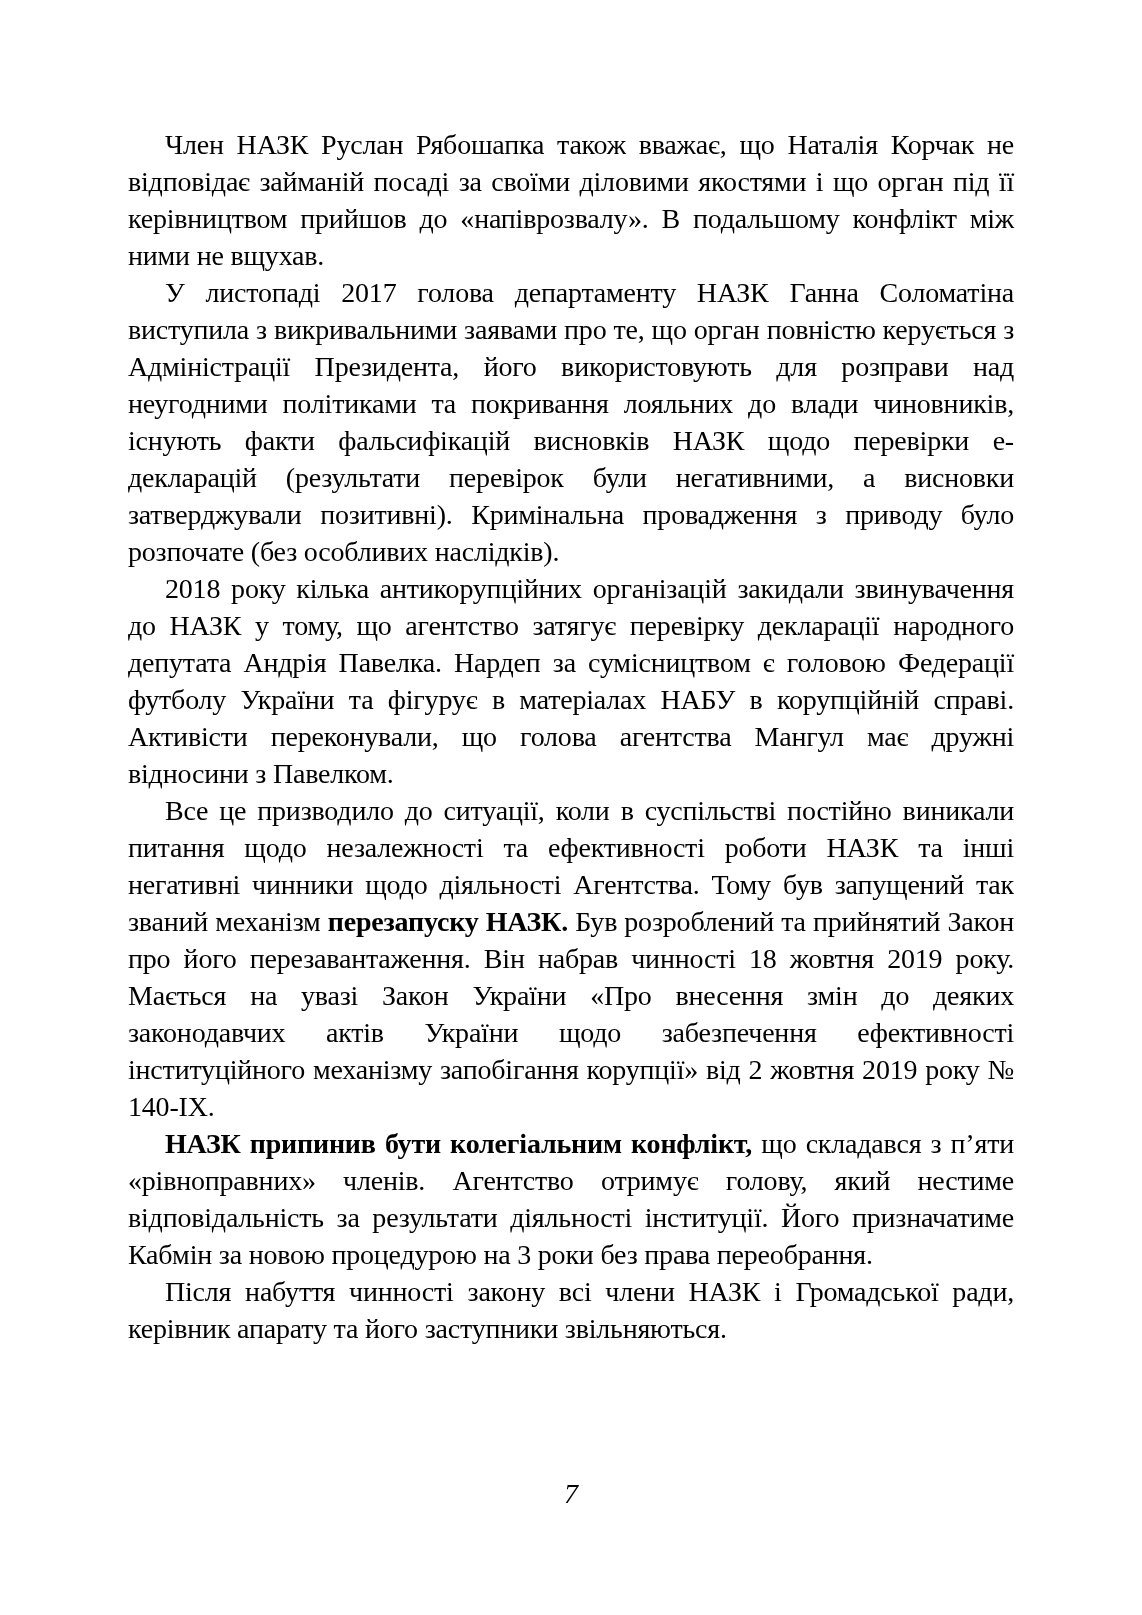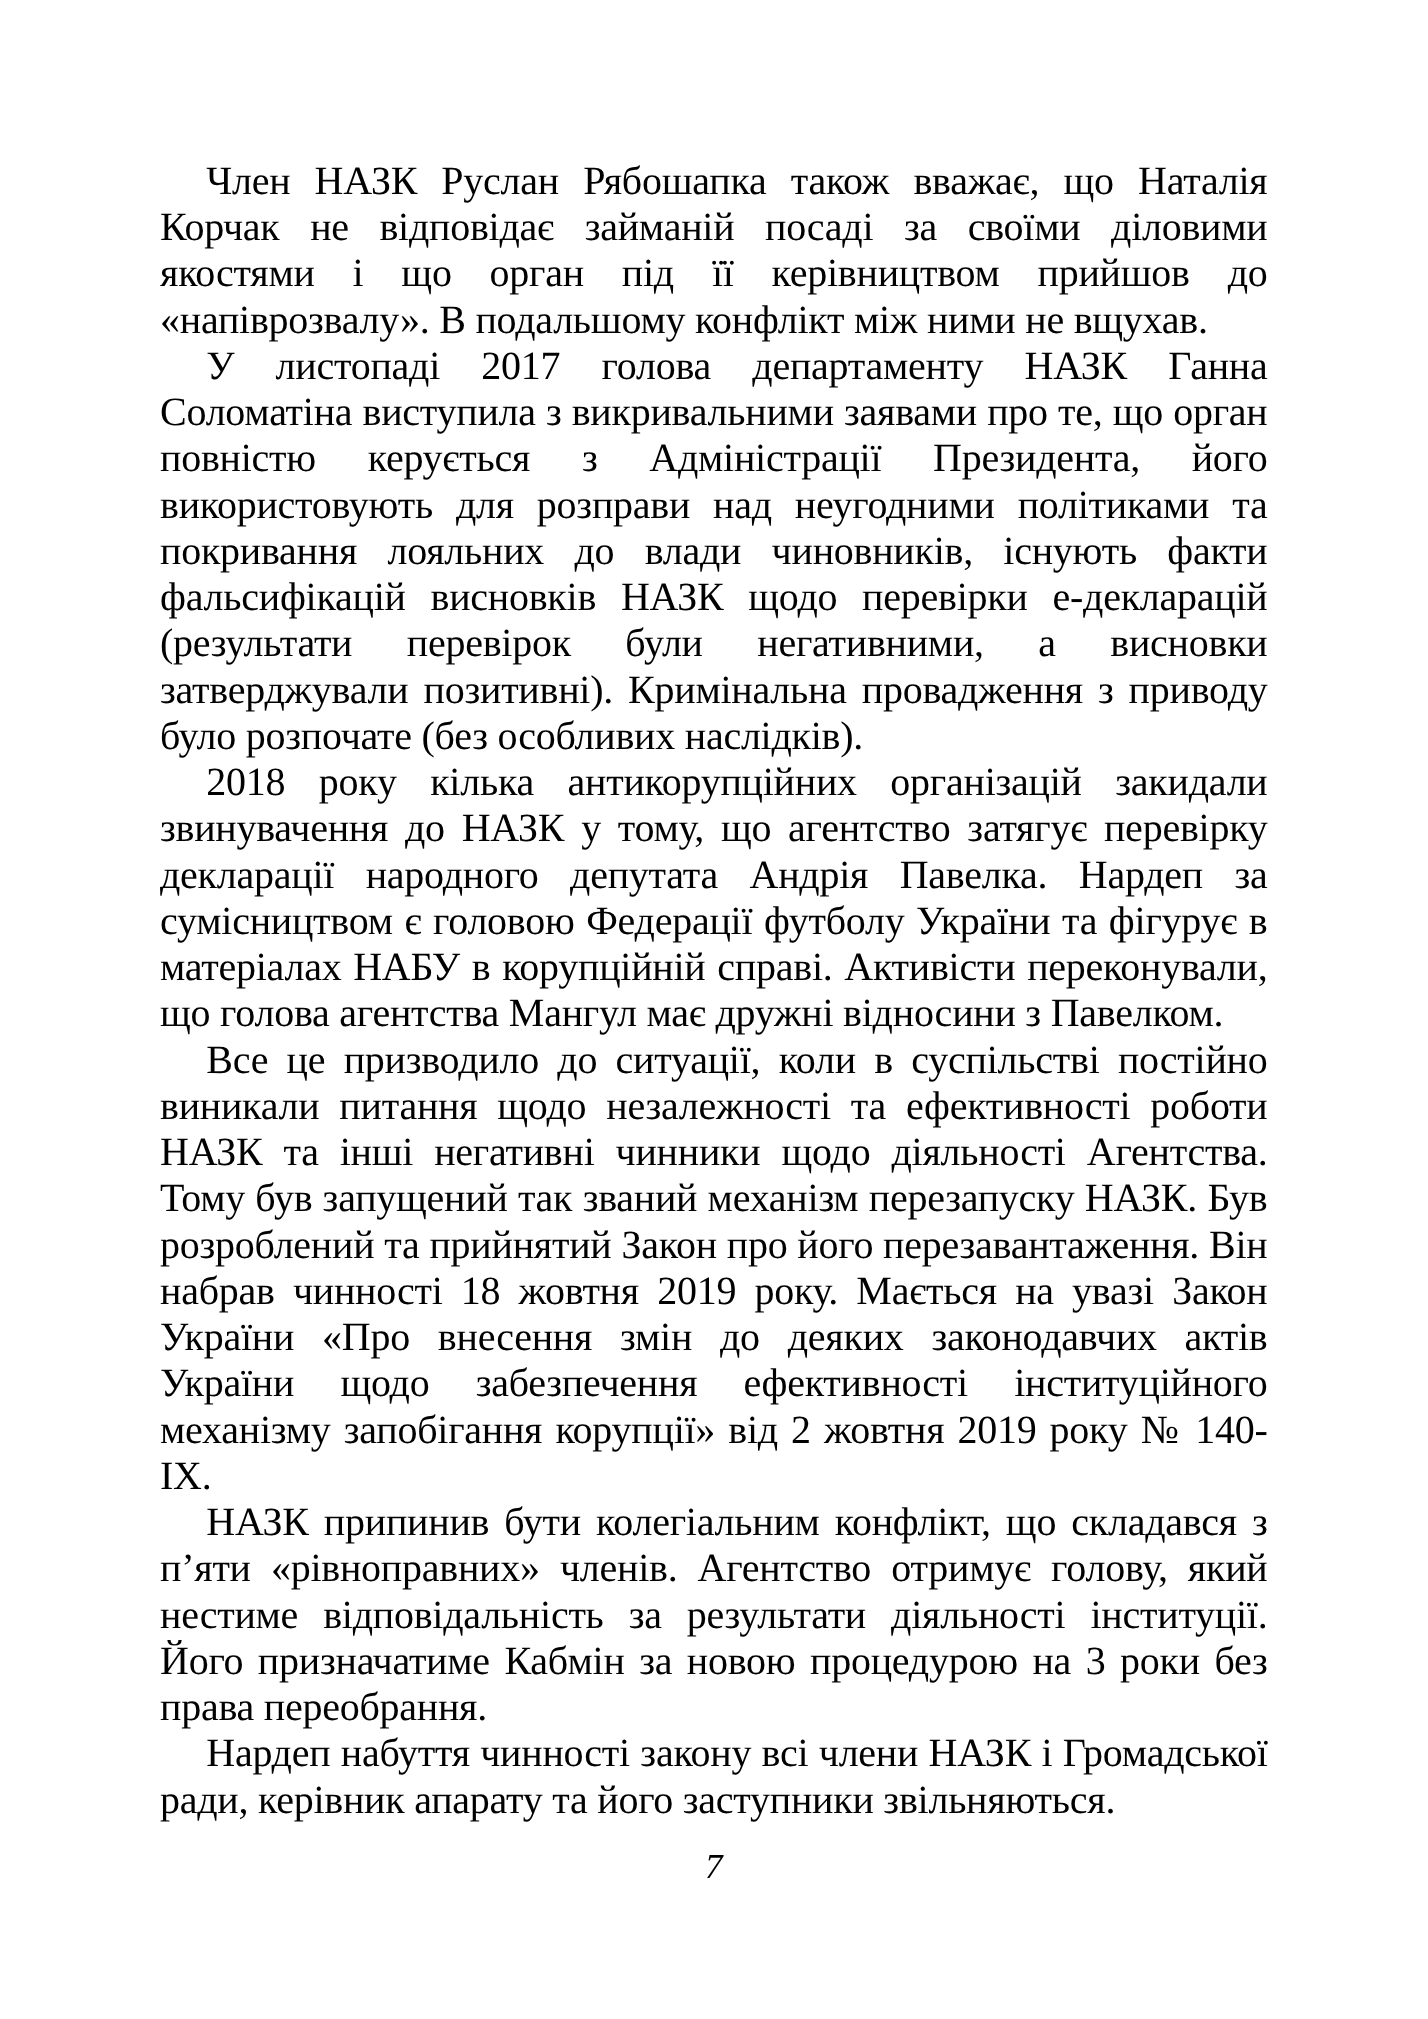--- a/index.html
+++ b/index.html
@@ -18,28 +18,28 @@
     inset: 0;
   }
   .text-block {
     position: absolute;
     left: 128px;
     top: 126px;
     width: 886px;
   }
   .para {
     margin: 0;
-    font-size: 32px;
+    font-size: 28px;
     line-height: 37px;
     text-align: justify;
     text-indent: 37px;
     letter-spacing: -0.2px;
   }
   .run.bold {
-    font-weight: normal;
+    font-weight: bold;
   }
   .page-number {
     position: absolute;
     top: 1478px;
     left: 0;
     width: 100%;
     text-align: center;
     font-size: 28px;
     font-style: italic;
   }
@@ -47,16 +47,16 @@
 </head>
 <body style="background: rgb(255, 255, 255); color: rgb(0, 0, 0);">
 
 <div class="page">
   <div class="text-block" id="text-block">
       <p class="para"><span class="run">Член НАЗК Руслан Рябошапка також вважає, що Наталія Корчак не відповідає займаній посаді за своїми діловими якостями і що орган під її керівництвом прийшов до «напіврозвалу». В подальшому конфлікт між ними не вщухав.</span></p>
       <p class="para"><span class="run">У листопаді 2017 голова департаменту НАЗК Ганна Соломатіна виступила з викривальними заявами про те, що орган повністю керується з Адміністрації Президента, його використовують для розправи над неугодними політиками та покривання лояльних до влади чиновників, існують факти фальсифікацій висновків НАЗК щодо перевірки е-декларацій (результати перевірок були негативними, а висновки затверджували позитивні). Кримінальна провадження з приводу було розпочате (без особливих наслідків).</span></p>
       <p class="para"><span class="run">2018 року кілька антикорупційних організацій закидали звинувачення до НАЗК у тому, що агентство затягує перевірку декларації народного депутата Андрія Павелка. Нардеп за сумісництвом є головою Федерації футболу України та фігурує в матеріалах НАБУ в корупційній справі. Активісти переконували, що голова агентства Мангул має дружні відносини з Павелком.</span></p>
       <p class="para"><span class="run">Все це призводило до ситуації, коли в суспільстві постійно виникали питання щодо незалежності та ефективності роботи НАЗК та інші негативні чинники щодо діяльності Агентства.  Тому був запущений так званий механізм </span><span class="run bold">перезапуску НАЗК.</span><span class="run"> Був розроблений та прийнятий Закон про його перезавантаження. Він набрав чинності 18 жовтня 2019 року. Мається на увазі Закон України «Про внесення змін до деяких законодавчих актів України щодо забезпечення ефективності інституційного механізму запобігання корупції» від 2 жовтня 2019 року № 140-IX.</span></p>
       <p class="para"><span class="run bold">НАЗК припинив бути колегіальним конфлікт,</span><span class="run"> що складався з п’яти «рівноправних» членів. Агентство отримує голову, який нестиме відповідальність за результати діяльності інституції. Його призначатиме Кабмін за новою процедурою на 3 роки без права переобрання.</span></p>
-      <p class="para"><span class="run">Нардеп набуття чинності закону всі члени НАЗК і Громадської ради, керівник апарату та його заступники звільняються.</span></p>
+      <p class="para"><span class="run">Після набуття чинності закону всі члени НАЗК і Громадської ради, керівник апарату та його заступники звільняються.</span></p>
     </div>
   <div class="page-number">7</div>
 </div>
 
 </body></html>

